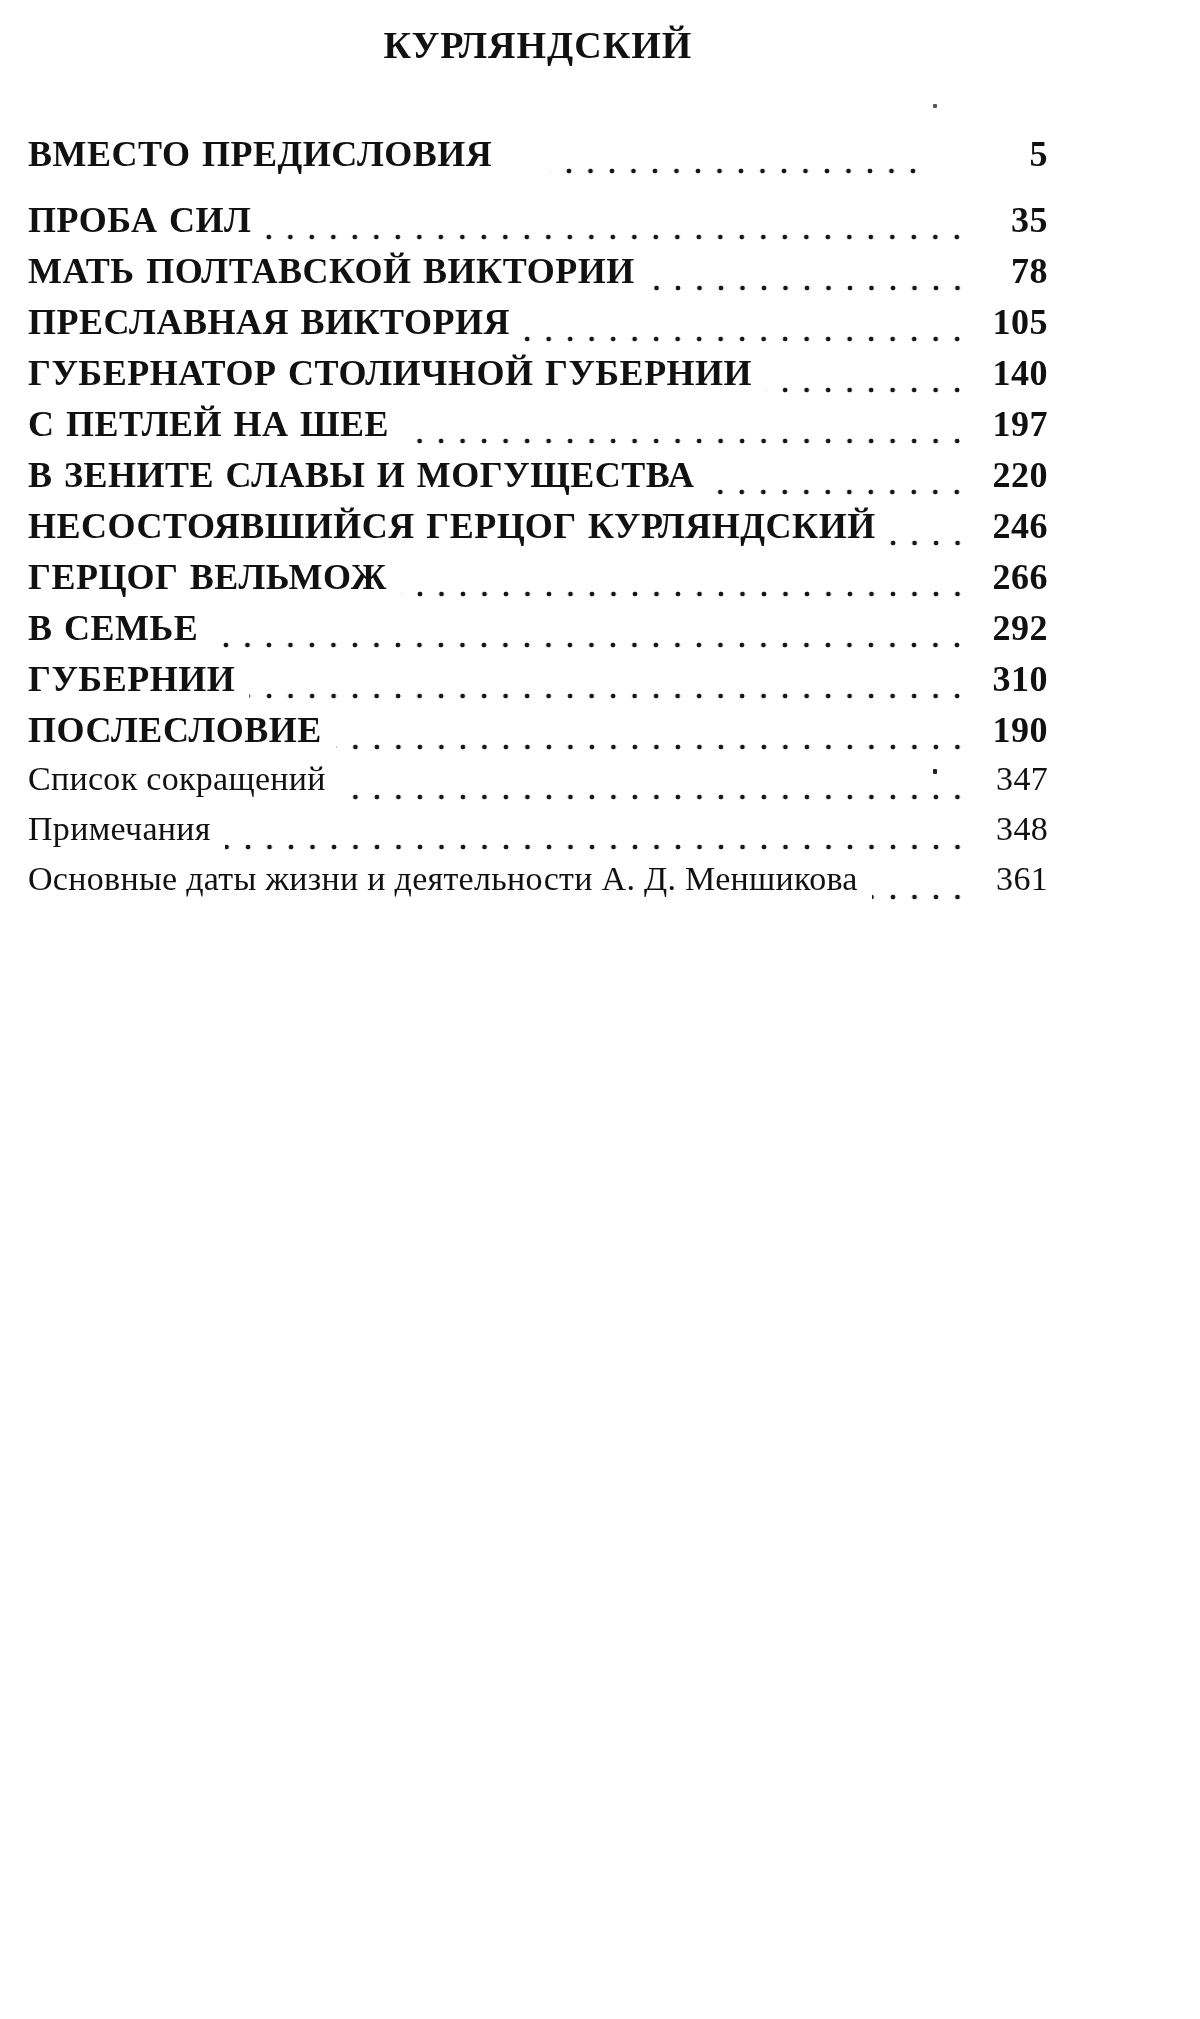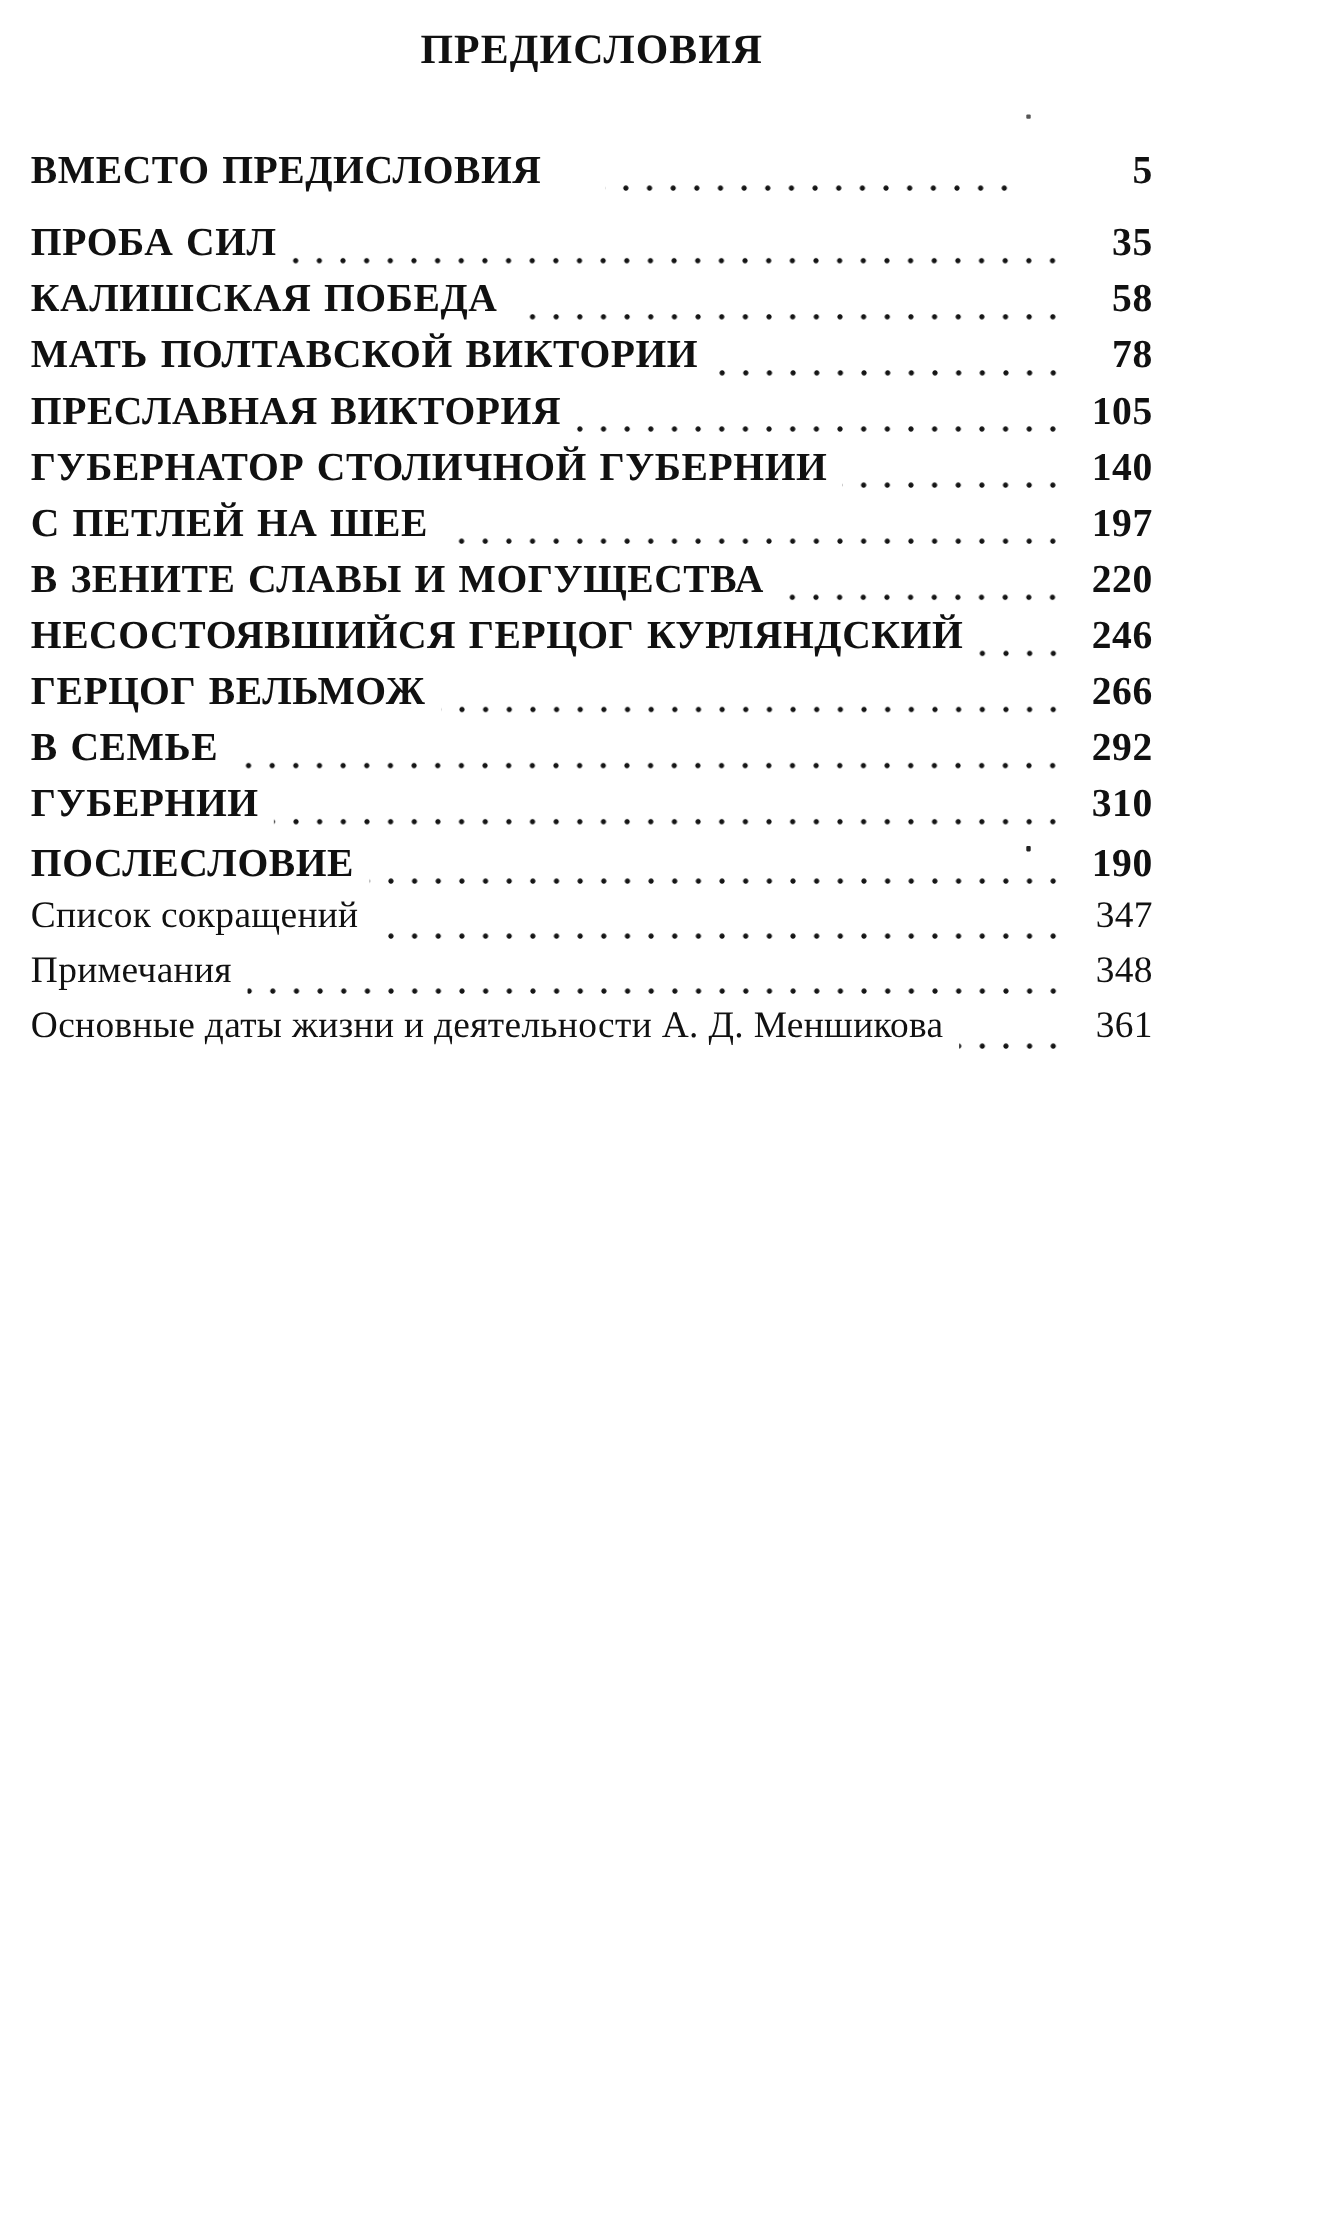--- a/index.html
+++ b/index.html
@@ -82,40 +82,35 @@
     border-radius: 1px;
   }
   .speck-top { left: 933px; top: 104px; width: 4px; height: 4px; background: #555; }
   .speck-mid { left: 933px; top: 769px; width: 4px; height: 5px; background: #222; }
 </style>
 </head>
 <body>
 
 <div class="content">
 
-  <h1 class="doc-title">ПРЕДИСЛОВИЯ</h1>
+  <h1 class="doc-title">КУРЛЯНДСКИЙ</h1>
 
   <div class="toc-main">
   <div class="row">
     <span class="entry-title">ВМЕСТО ПРЕДИСЛОВИЯ</span>
     <span class="leader"></span>
     <span class="pagenum">5</span>
   </div>
 
   <div class="row">
     <span class="entry-title">ПРОБА СИЛ</span>
     <span class="leader"></span>
     <span class="pagenum">35</span>
   </div>
 
-  <div class="row">
-    <span class="entry-title">КАЛИШСКАЯ ПОБЕДА</span>
-    <span class="leader"></span>
-    <span class="pagenum">58</span>
-  </div>
 
   <div class="row">
     <span class="entry-title">МАТЬ ПОЛТАВСКОЙ ВИКТОРИИ</span>
     <span class="leader"></span>
     <span class="pagenum">78</span>
   </div>
 
   <div class="row">
     <span class="entry-title">ПРЕСЛАВНАЯ ВИКТОРИЯ</span>
     <span class="leader"></span>

